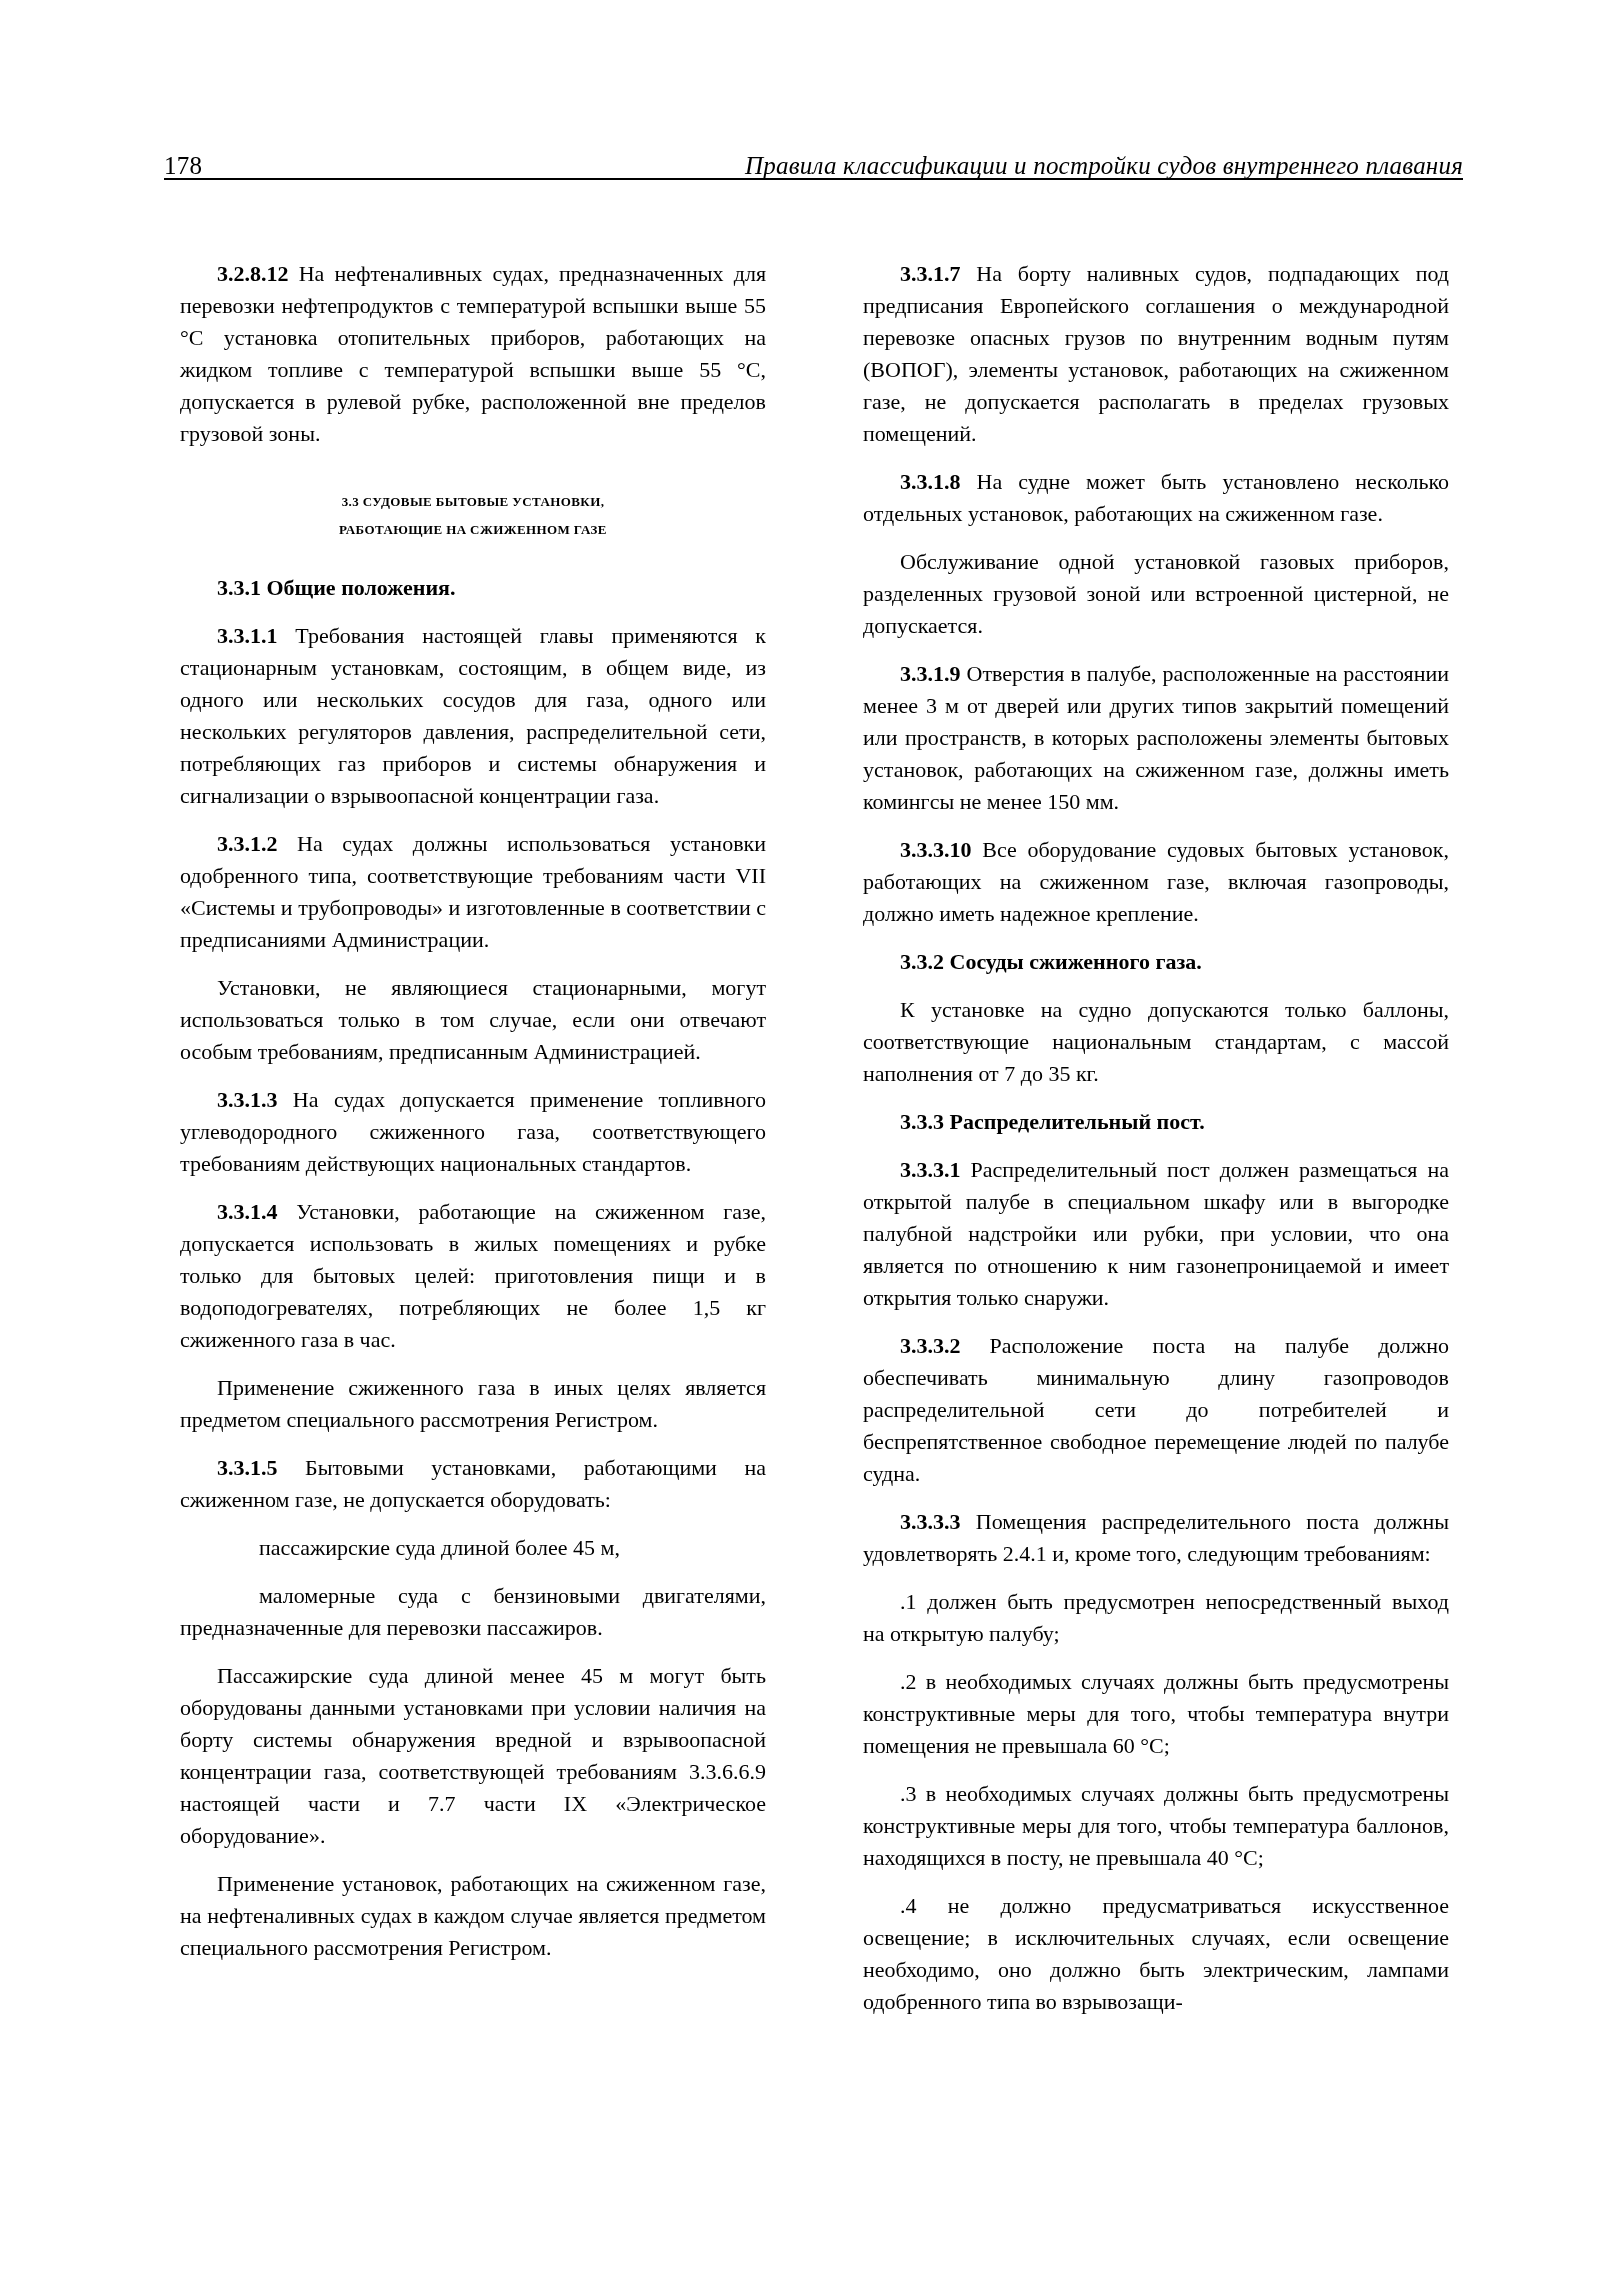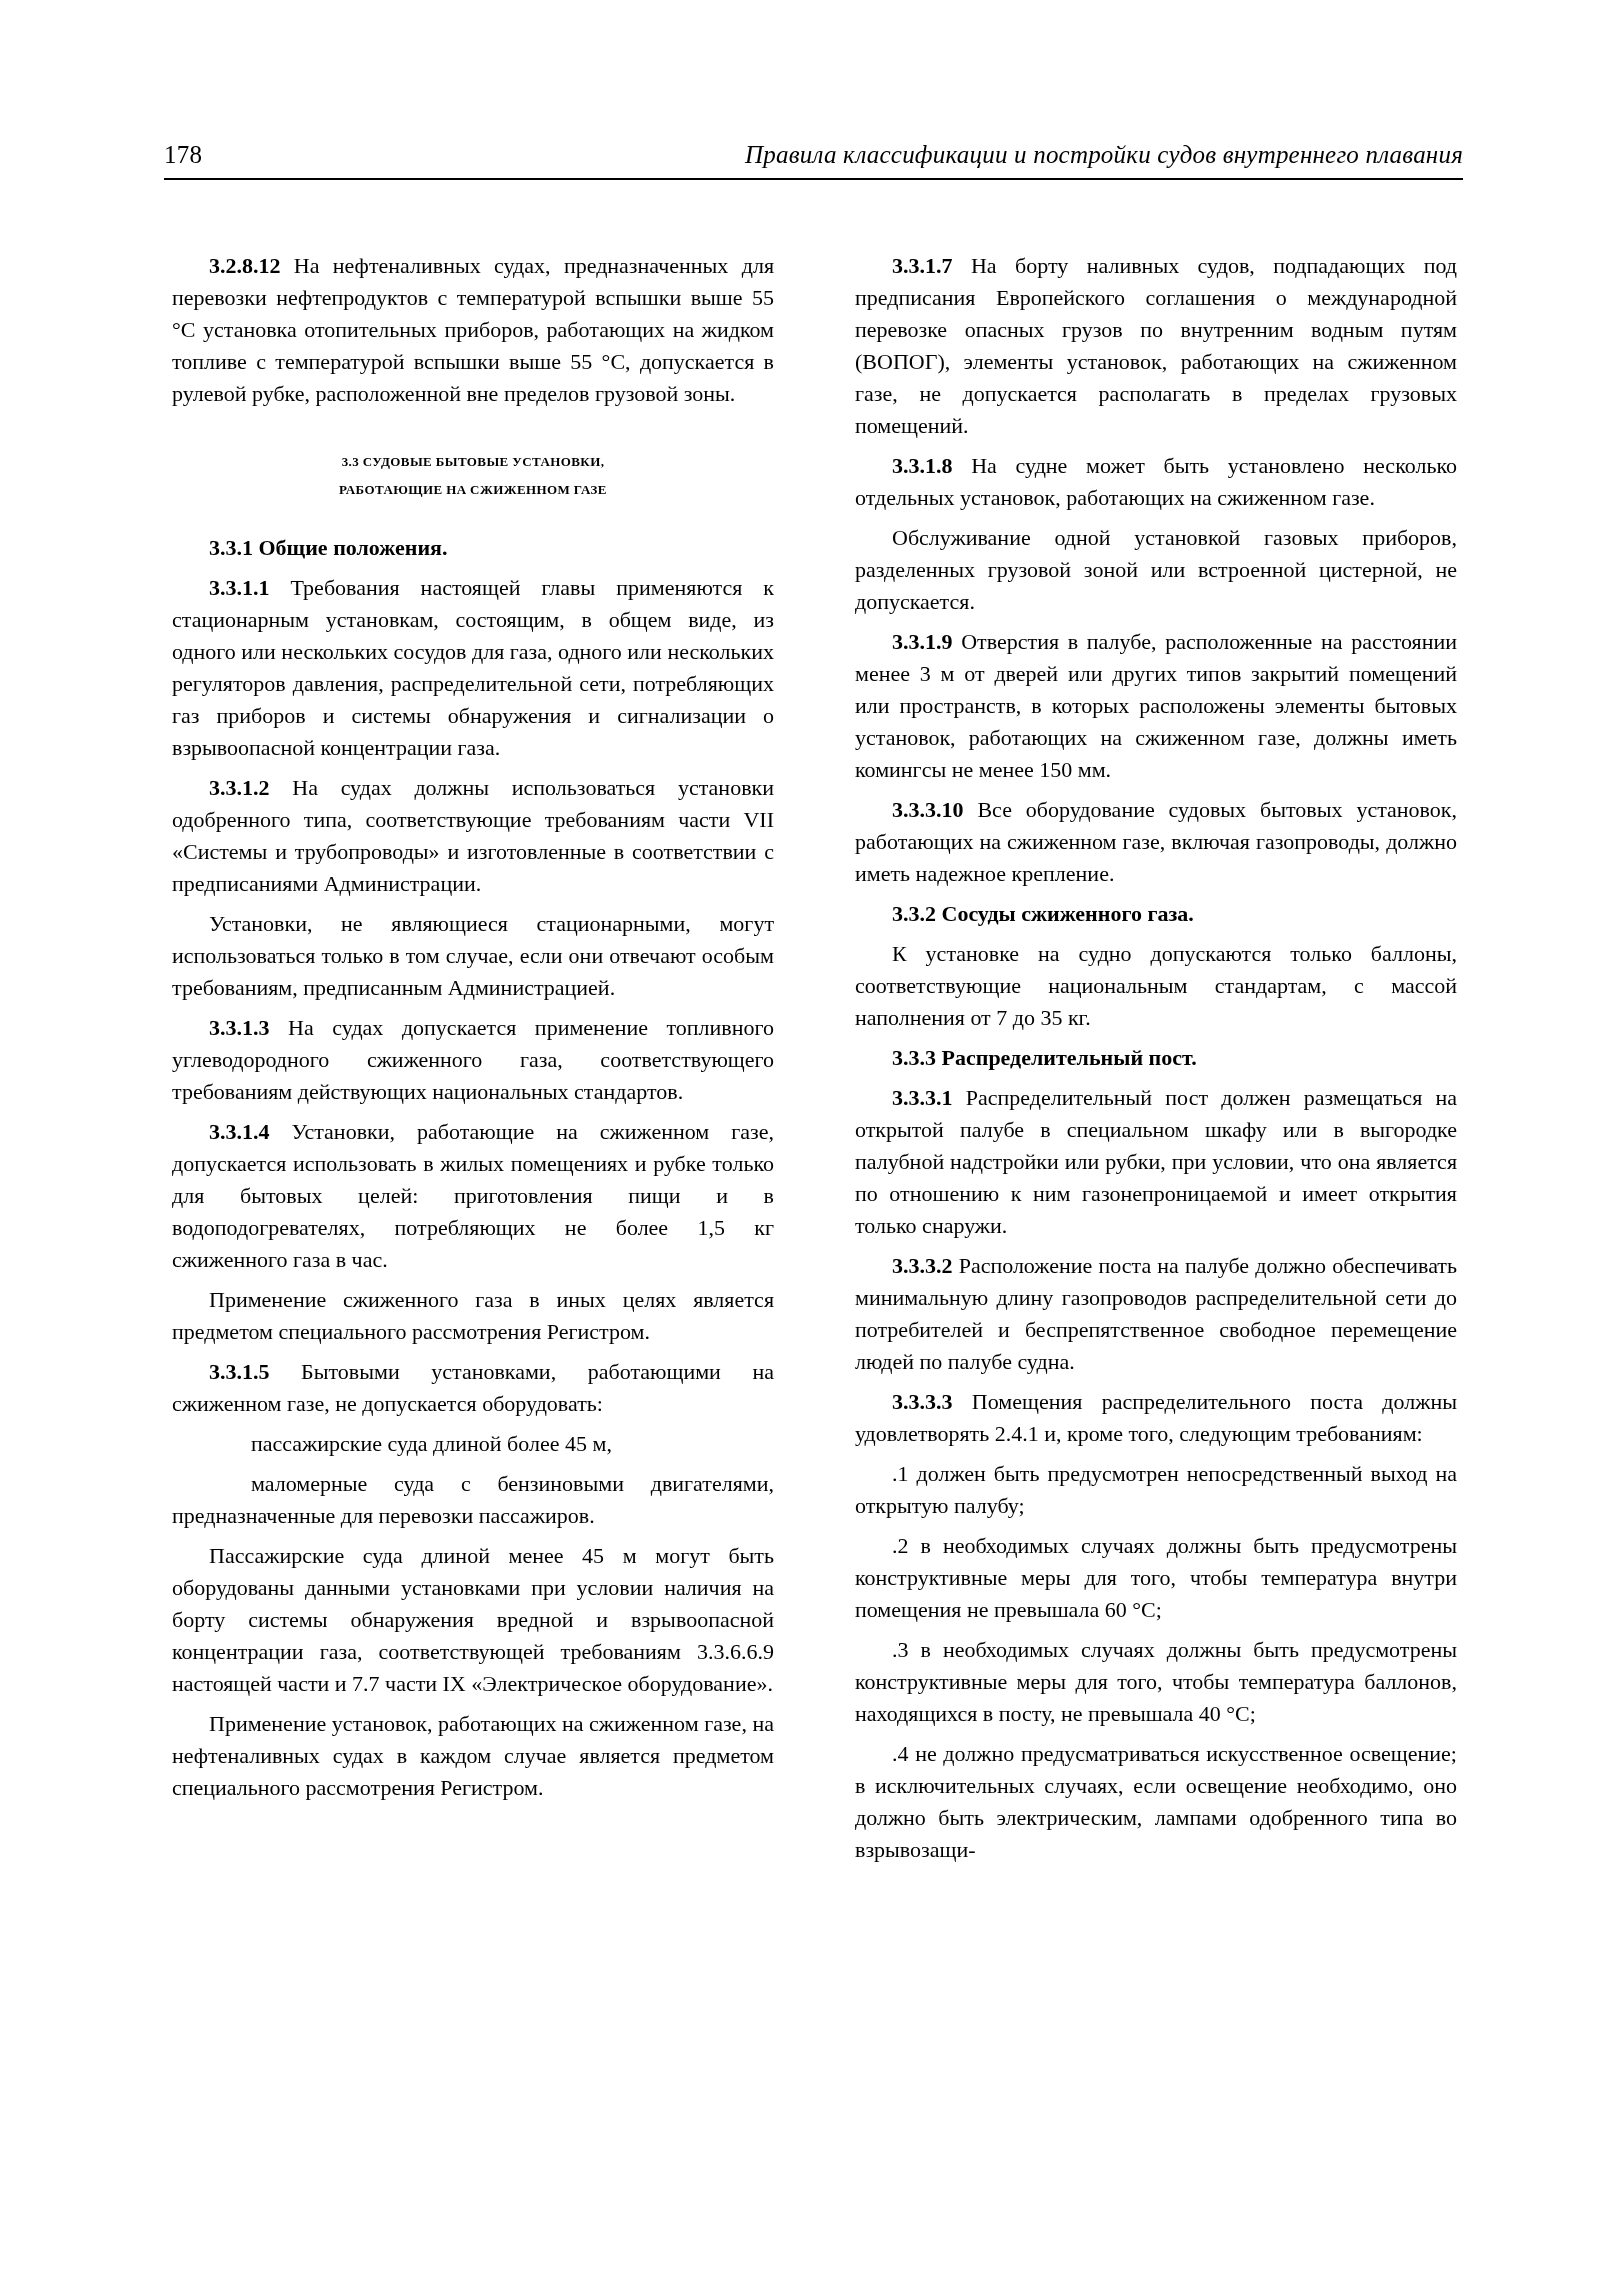--- a/index.html
+++ b/index.html
@@ -31,20 +31,21 @@
   }
   .header-page-no {
     font-size: 25px;
     letter-spacing: 0.3px;
   }
   .header-title {
     font-style: italic;
     font-size: 25px;
     letter-spacing: 0.2px;
     text-align: right;
+    margin-top: 11px;
   }
   .header-rule {
     position: absolute;
     left: 164px;
     top: 178px;
     width: 1299px;
     height: 2px;
     background: #000000;
   }
   .columns {
@@ -56,21 +57,21 @@
     gap: 65px;
   }
   .col {
     width: 618px;
     font-size: 22px;
     line-height: 32px;
     text-align: justify;
     text-justify: inter-word;
   }
   p {
-    margin: 8px;
+    margin: 16px;
     text-indent: 37px;
   }
   p.deep {
     text-indent: 79px;
   }
   .b {
     font-weight: bold;
   }
   .sect-title {
     text-align: center;

